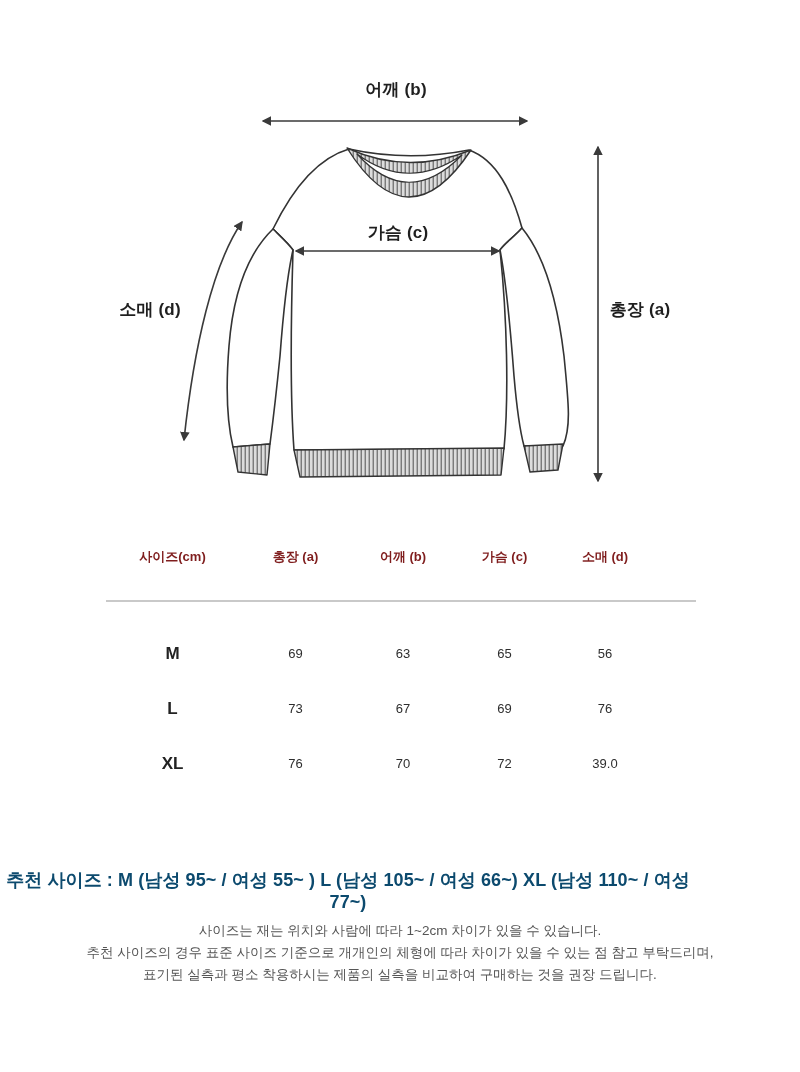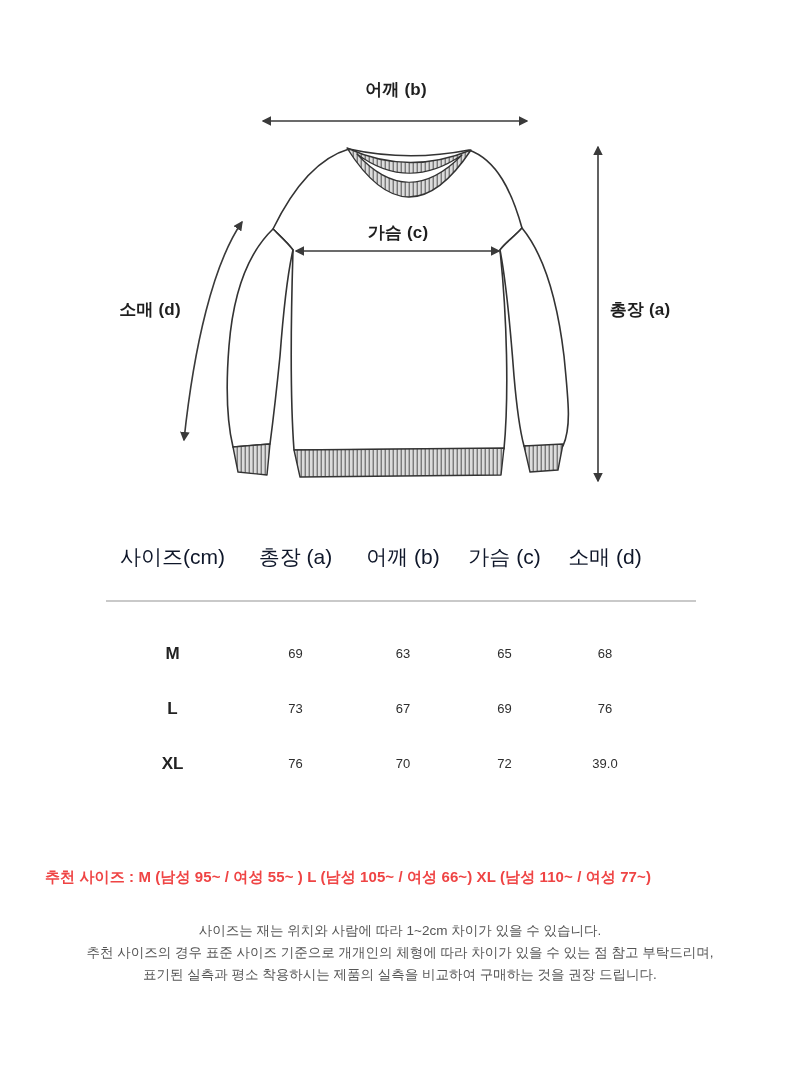--- a/index.html
+++ b/index.html
@@ -24,34 +24,34 @@
   .size-table {
     position:absolute; left:106px; top:518px; width:590px;
   }
   .trow {
     display:grid;
     grid-template-columns:133px 113px 102px 101px 100px;
     align-items:center;
   }
   .trow .cell { text-align:center; }
   .thead .cell {
-    font-size:21px; font-weight:400; color:#0f172a; height:46px;
+    font-size:13px; font-weight:700; color:#7f1d1d; height:46px;
     line-height:46px;
   }
   .tdivider {
     height:2px; background:#c9c9c9; margin-top:20px; border:none;
   }
   .tbody { padding-top:24px; }
   .tbody .trow { height:55px; }
   .cell.size { font-size:17px; font-weight:700; color:#222222; }
   .cell.val  { font-size:13px; font-weight:400; color:#2e2e2e; }
   
   .recommend {
     position:absolute; left:0; top:852px; width:696px;
-    text-align:center; font-size:15px; font-weight:600; color:#ef4444;
+    text-align:center; font-size:18px; font-weight:600; color:#0c4a6e;
     letter-spacing:0.1px;
   }
   .notes {
     position:absolute; left:0; top:904px; width:800px;
     text-align:center; font-size:13.5px; font-weight:400; color:#555555;
     line-height:22px;
   }
 </style>
 </head>
 <body>
@@ -124,21 +124,21 @@
       <div class="cell">가슴 (c)</div>
       <div class="cell">소매 (d)</div>
     </div>
     <div class="tdivider"></div>
     <div class="tbody">
       <div class="trow">
         <div class="cell size">M</div>
         <div class="cell val">69</div>
         <div class="cell val">63</div>
         <div class="cell val">65</div>
-        <div class="cell val">68</div>
+        <div class="cell val">56</div>
       </div>
       <div class="trow">
         <div class="cell size">L</div>
         <div class="cell val">73</div>
         <div class="cell val">67</div>
         <div class="cell val">69</div>
         <div class="cell val">76</div>
       </div>
       <div class="trow">
         <div class="cell size">XL</div>

